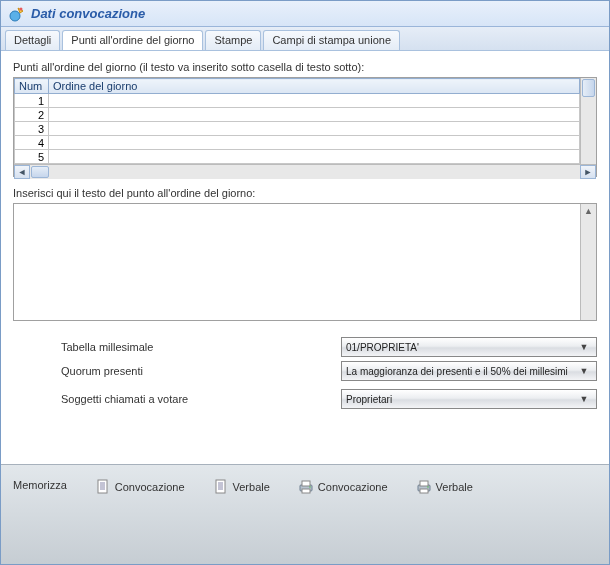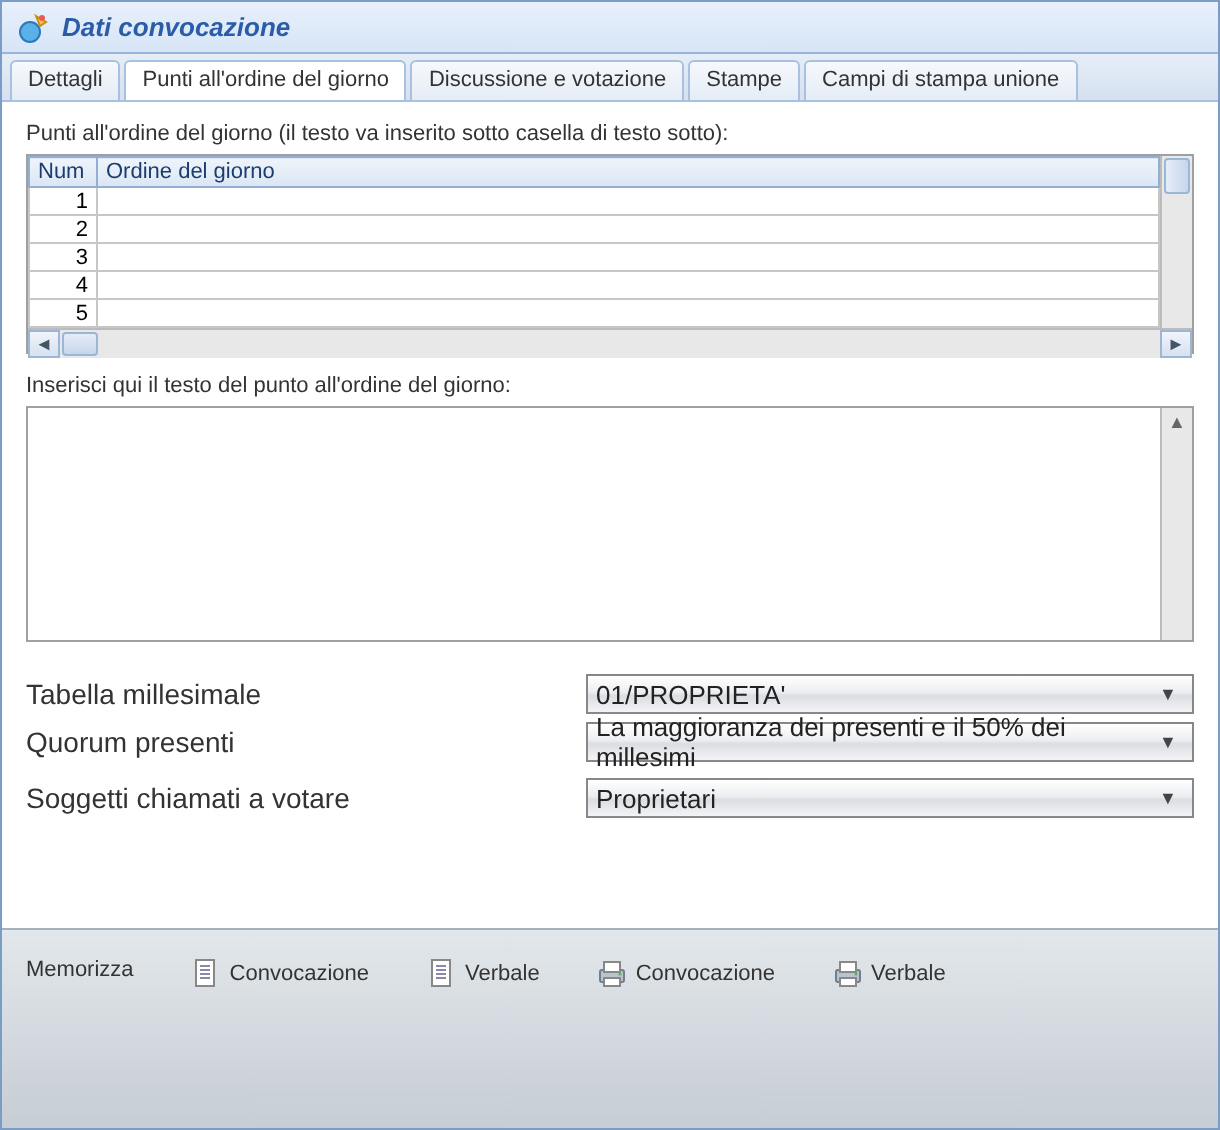--- a/index.html
+++ b/index.html
@@ -169,37 +169,38 @@
   background: #e8e8e8;
   border-left: 1px solid #bbb;
 }
 .form-row {
   display: flex;
   align-items: center;
   margin-top: 10px;
 }
 .form-row .flabel {
   flex: 0 0 280px;
-  font-size: 14px;
+  font-size: 11px;
   color: #333;
+  margin-left: 48px;
 }
 .form-row .select {
   flex: 1;
   height: 20px;
   border: 1px solid #888;
   background: linear-gradient(to bottom, #ffffff 0%, #eceef1 45%, #dadde2 55%, #f3f4f6 100%);
   display: flex;
   align-items: center;
   padding: 0 4px;
   cursor: pointer;
   position: relative;
 }
 .form-row .select .sval {
   flex: 1;
-  font-size: 13px;
+  font-size: 10px;
   color: #222;
 }
 .form-row .select .sarrow {
   width: 16px;
   text-align: center;
   color: #444;
   font-size: 9px;
 }
 .toolbar {
   background: linear-gradient(to bottom, #e2e7eb 0%, #c6cdd3 100%);
@@ -235,21 +236,20 @@
         <path d="M9 2 L14 5 L11 7 Z" fill="#f6c94a" stroke="#c98f12"></path>
         <circle cx="12" cy="3" r="1.5" fill="#e85a5a"></circle>
       </svg>
     </span>
     <span class="title">Dati convocazione</span>
   </div>
 
   <div class="tabs">
     <div class="tab">Dettagli</div>
     <div class="tab active">Punti all'ordine del giorno</div>
-    <div class="tab">Discussione e votazione</div>
     <div class="tab">Stampe</div>
     <div class="tab">Campi di stampa unione</div>
   </div>
 
   <div class="content">
 
     <div class="label">Punti all'ordine del giorno (il testo va inserito sotto casella di testo sotto):</div>
 
     <div class="grid-wrap">
       <div class="grid-main">

